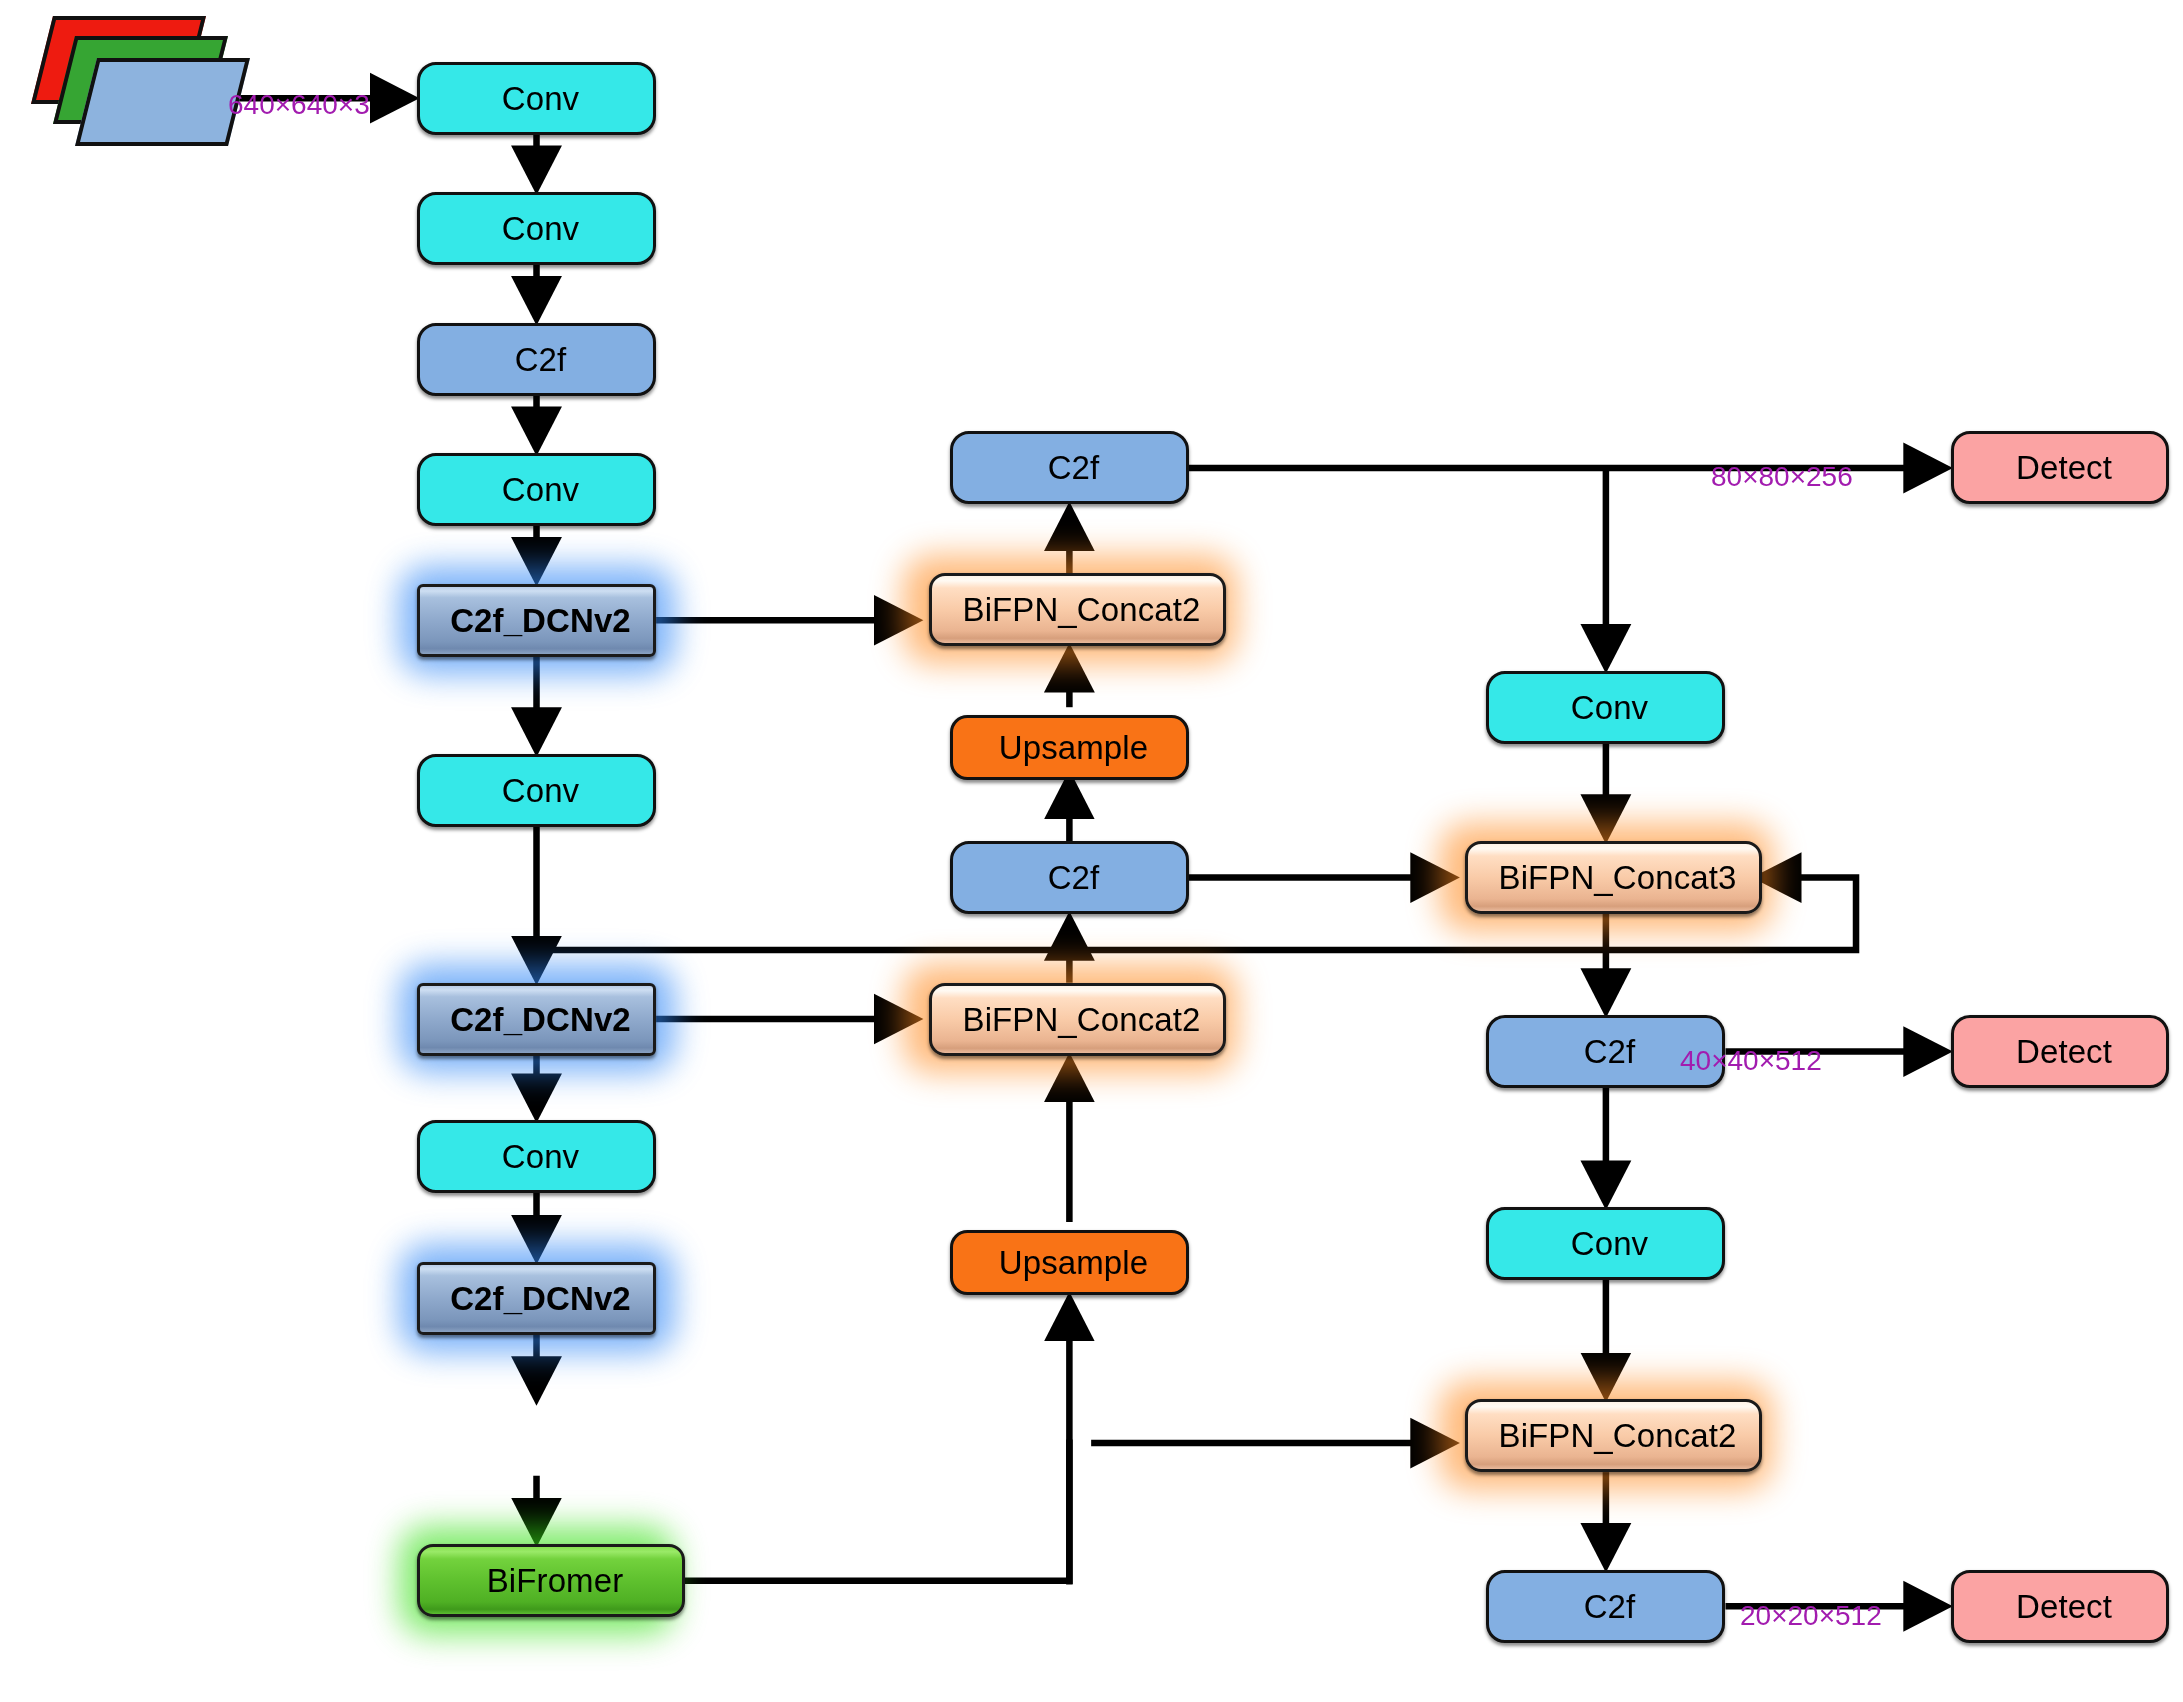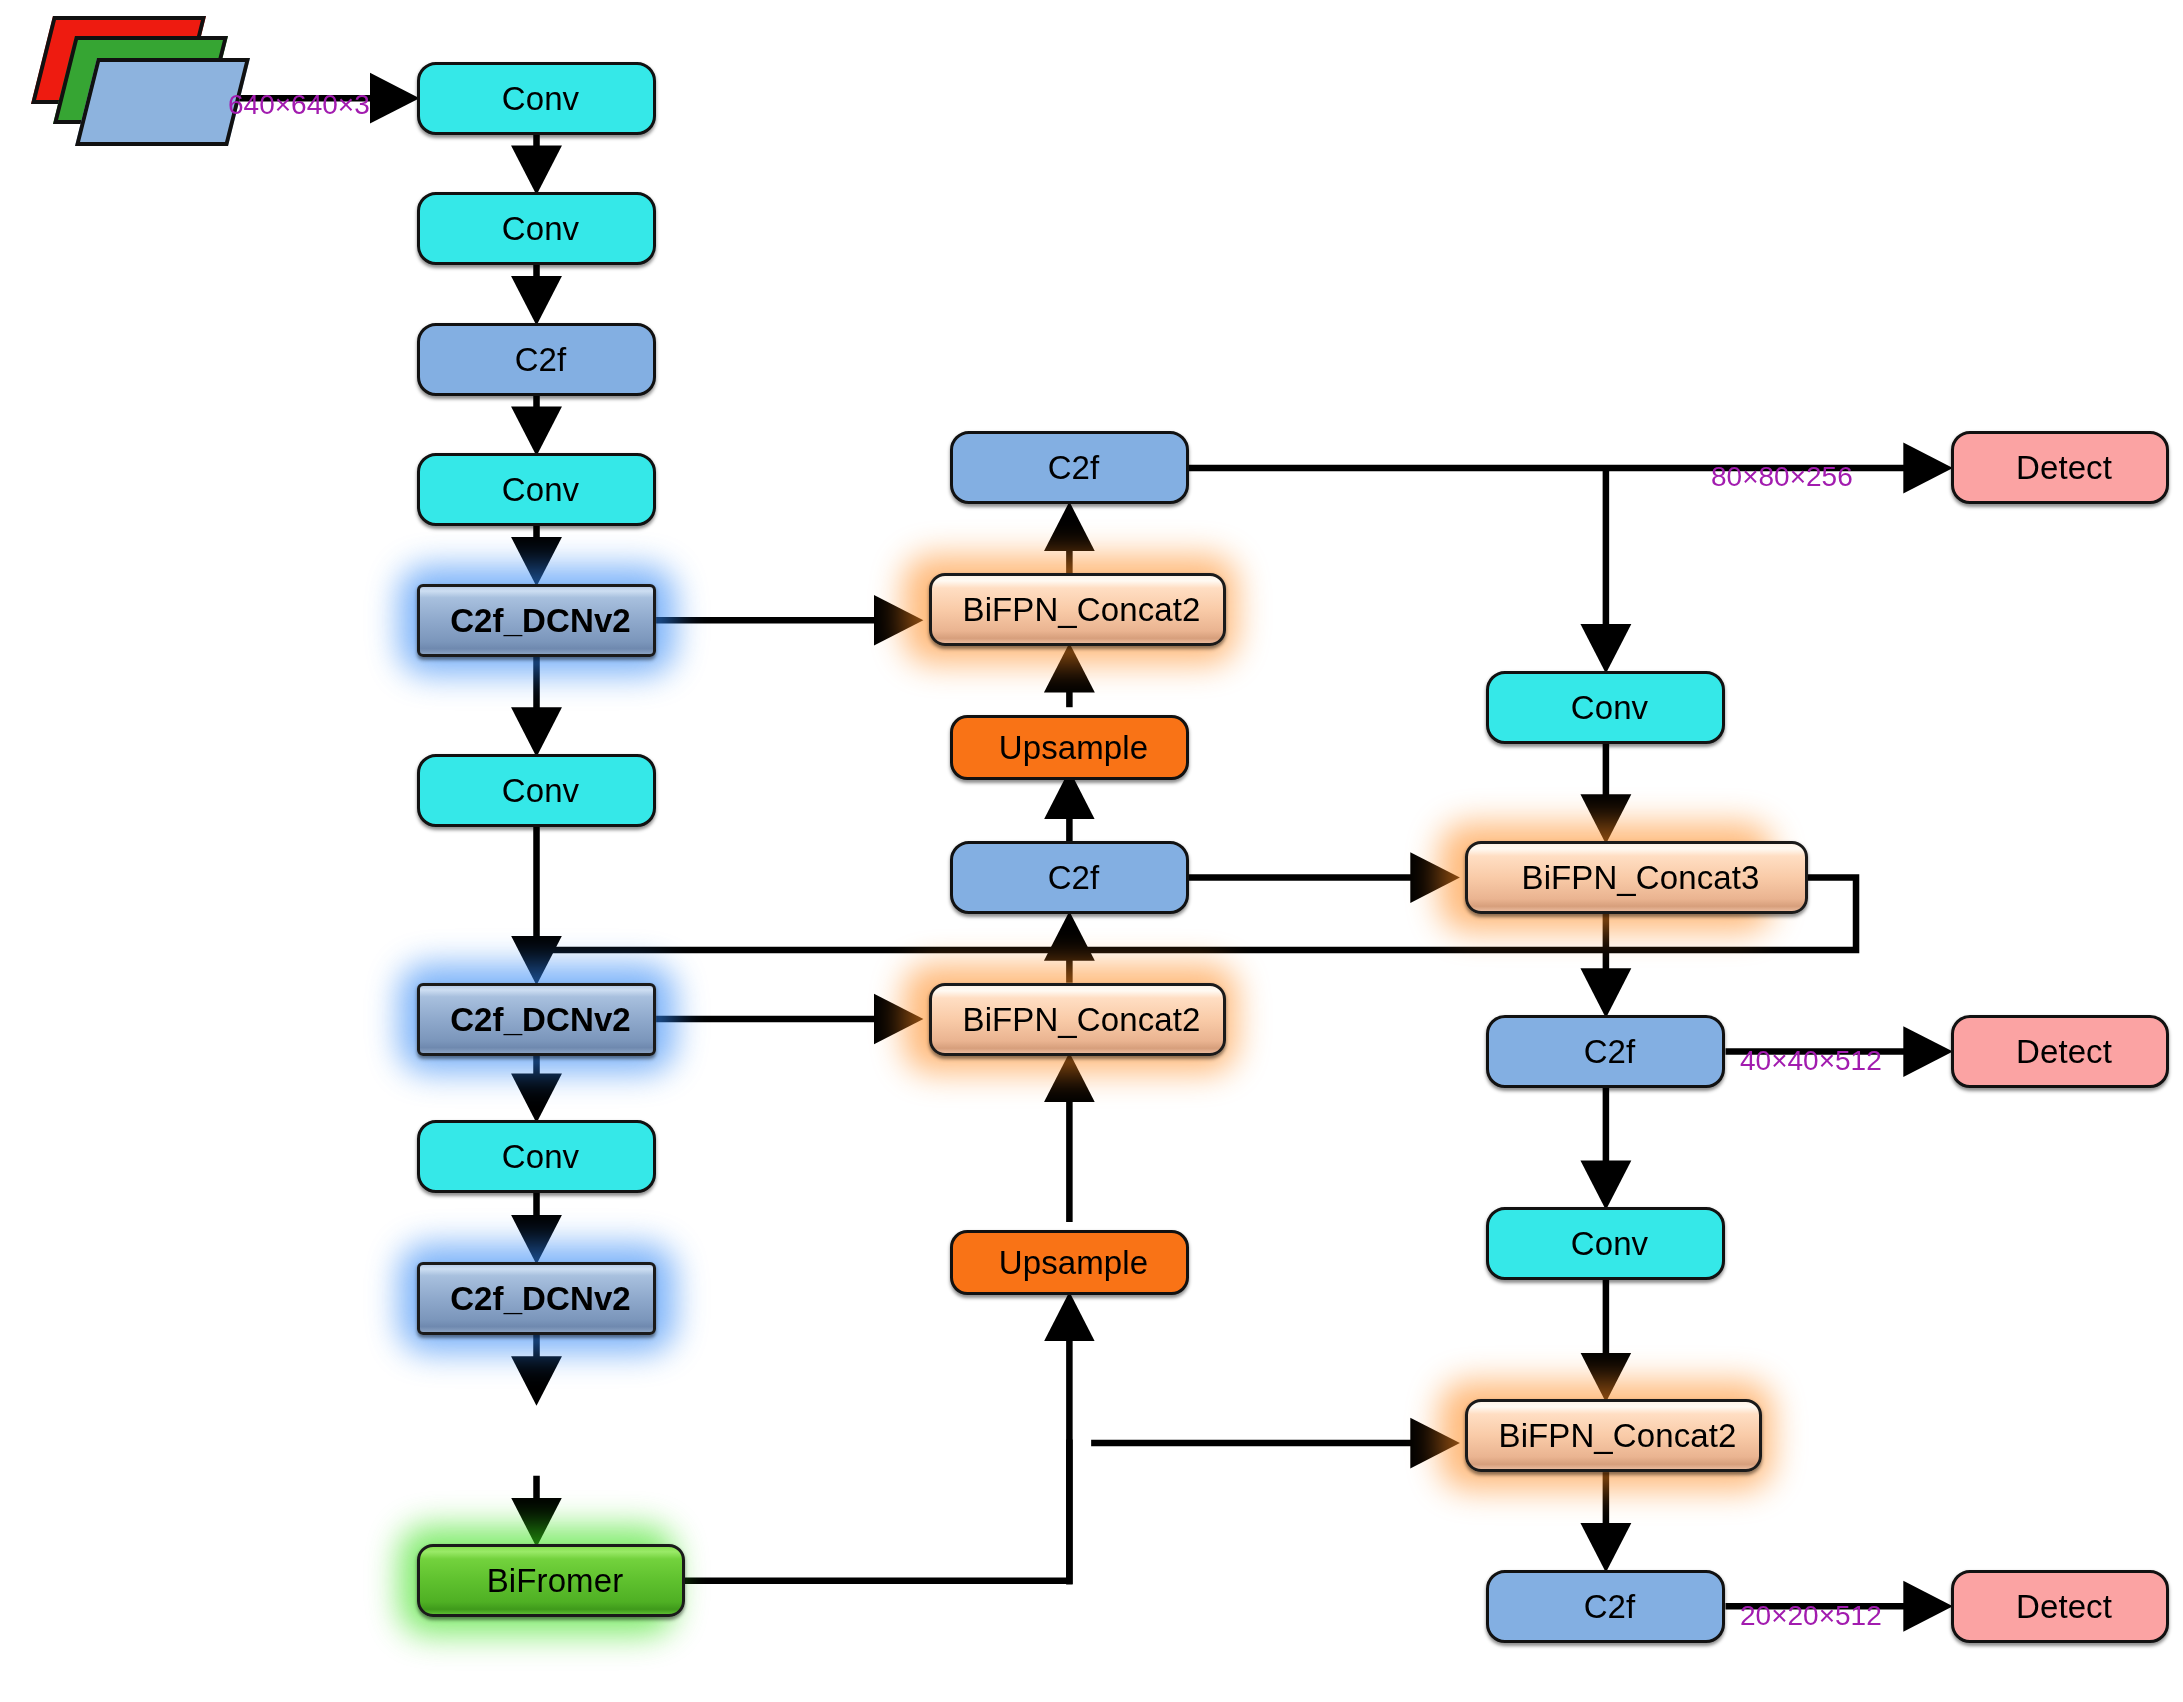--- a/index.html
+++ b/index.html
@@ -246,21 +246,21 @@
   <div class="node n-bifpn" style="left:921px; top:983px; width:297px; height:73px;">
     <span>BiFPN_Concat2</span>
   </div>
   <div class="node n-ups" style="left:950px; top:1222px; width:239px; height:65px;">
     <span>Upsample</span>
   </div>
 
   <div class="node n-conv" style="left:1486px; top:671px; width:239px; height:73px;">
     <span>Conv</span>
   </div>
-  <div class="node n-bifpn" style="left:1457px; top:841px; width:343px; height:73px;">
+  <div class="node n-bifpn" style="left:1457px; top:841px; width:297px; height:73px;">
     <span>BiFPN_Concat3</span>
   </div>
   <div class="node n-c2f" style="left:1486px; top:1015px; width:239px; height:73px;">
     <span>C2f</span>
   </div>
   <div class="node n-conv" style="left:1486px; top:1207px; width:239px; height:73px;">
     <span>Conv</span>
   </div>
   <div class="node n-bifpn" style="left:1457px; top:1399px; width:297px; height:73px;">
     <span>BiFPN_Concat2</span>
@@ -274,17 +274,17 @@
   </div>
   <div class="node n-detect" style="left:1951px; top:1015px; width:218px; height:73px;">
     <span>Detect</span>
   </div>
   <div class="node n-detect" style="left:1951px; top:1570px; width:218px; height:73px;">
     <span>Detect</span>
   </div>
 
   <div class="elabel" style="left:228px; top:52px;">640×640×3</div>
   <div class="elabel" style="left:1711px; top:424px;">80×80×256</div>
-  <div class="elabel" style="left:1740px; top:1008px;">40×40×512</div>
+  <div class="elabel" style="left:1680px; top:1008px;">40×40×512</div>
   <div class="elabel" style="left:1740px; top:1563px;">20×20×512</div>
 
 </div>
 
 
 </body></html>

